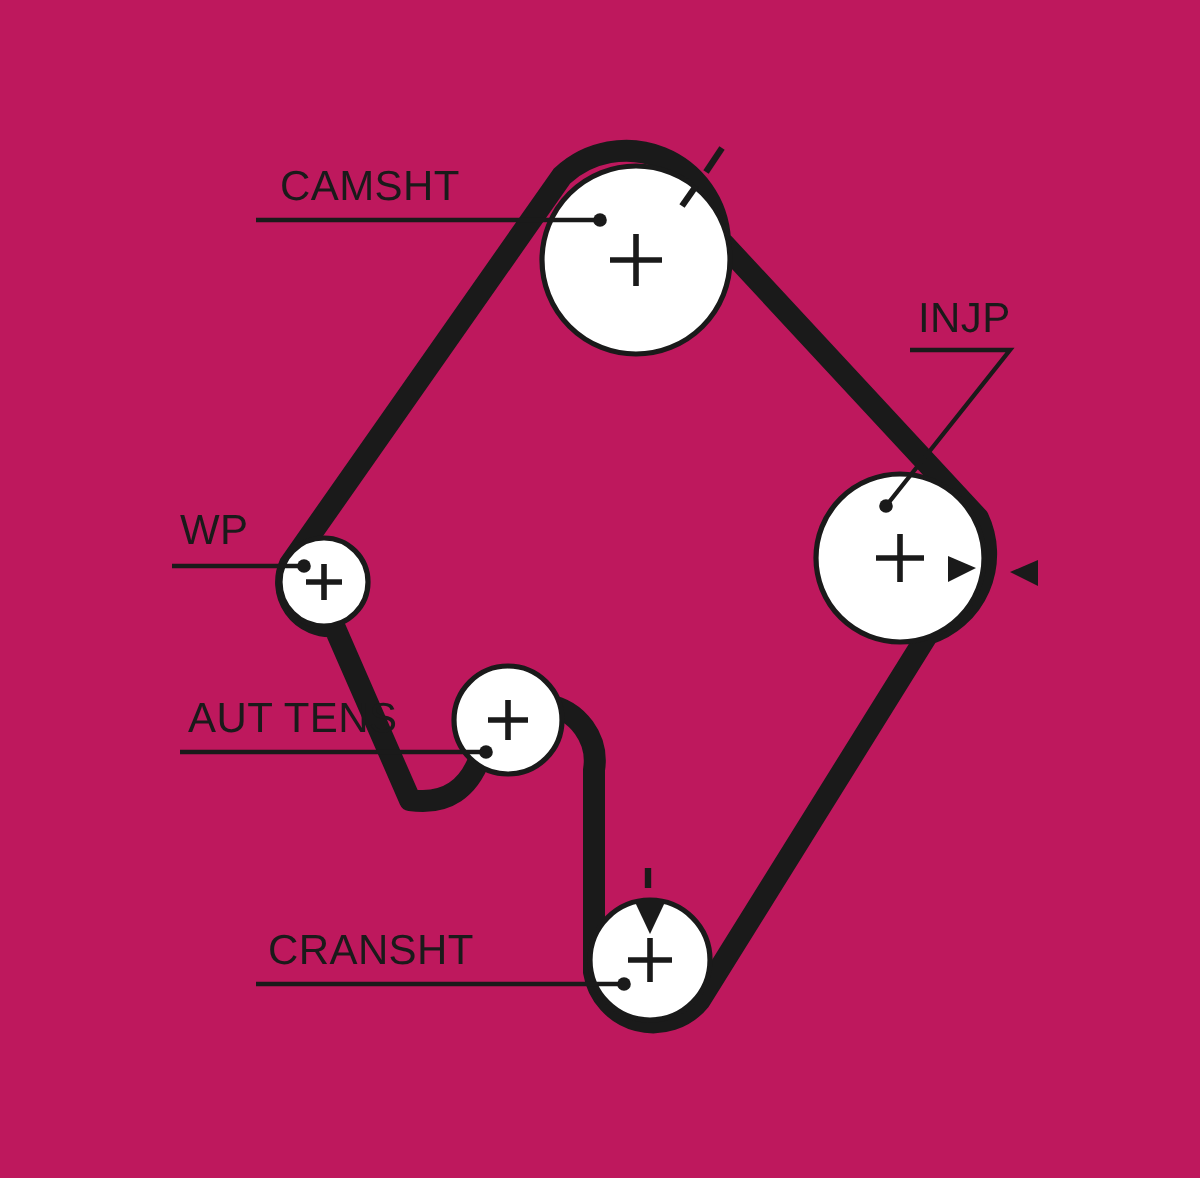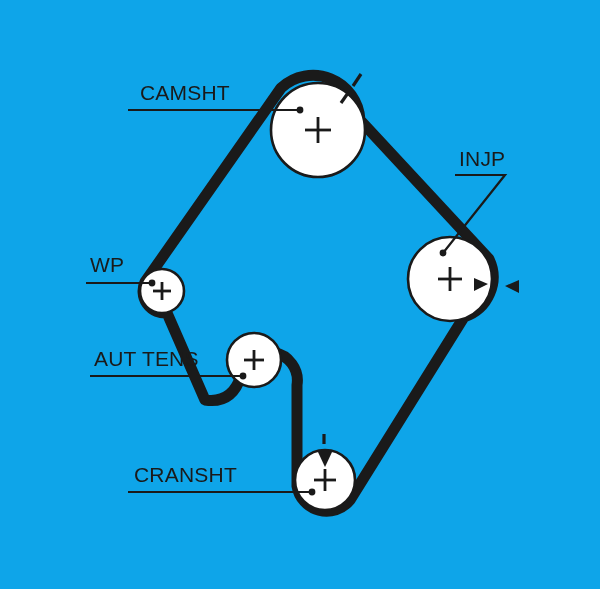--- a/index.html
+++ b/index.html
@@ -11,21 +11,21 @@
   body {
     width: 600px;
     height: 589px;
     font-family: "Liberation Sans", sans-serif;
     overflow: hidden;
   }
   #diagram-root {
     position: relative;
     width: 600px;
     height: 589px;
-    background: #0ea5e9;
+    background: #be185d;
   }
   svg#belt-diagram {
     display: block;
     width: 600px;
     height: 589px;
   }
   .belt-path {
     fill: none;
     stroke: #1a1a1a;
     stroke-width: 11;

